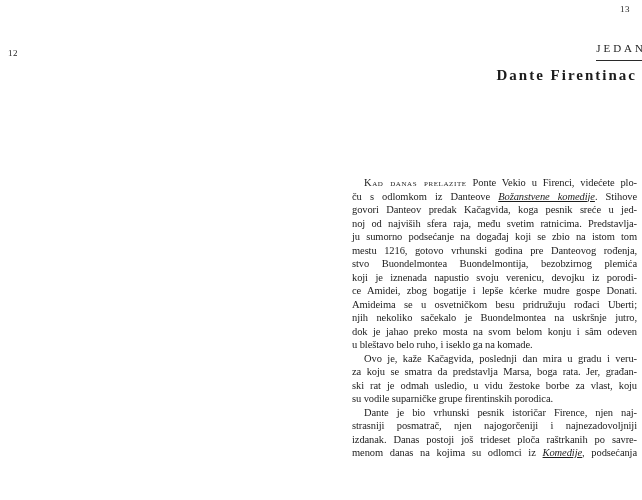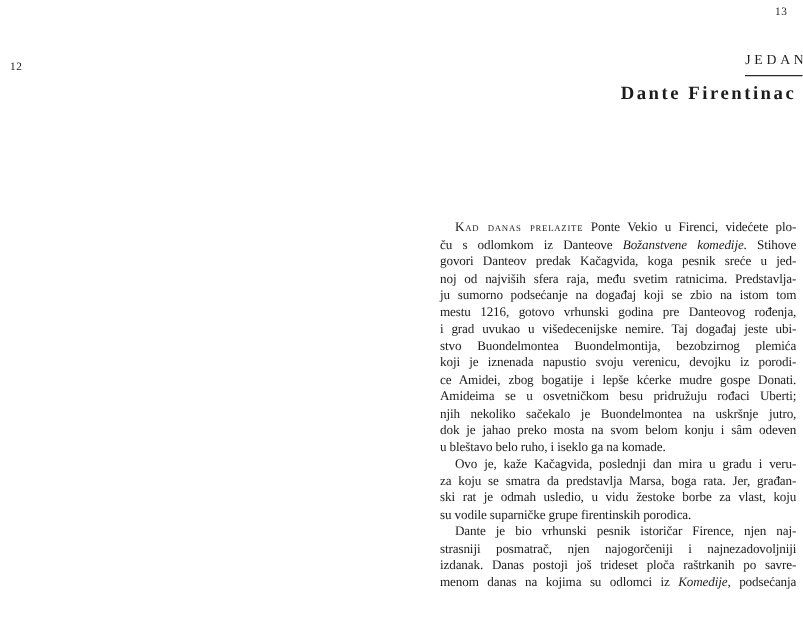--- a/index.html
+++ b/index.html
@@ -69,21 +69,21 @@
     text-align: justify;
     text-align-last: justify;
     white-space: normal;
   }
   .line.no-stretch { text-align-last: left; }
   .line.first { text-indent: 12px; }
   .smallcaps {
     font-variant: small-caps;
     letter-spacing: 0.6px;
   }
-  .italic { font-style: italic; }
+  .italic { font-style: italic; text-decoration: underline; }
 </style>
 </head>
 <body>
 
 <div class="page page-left">
   <div class="page-number pn-left">12</div>
 </div>
 
 <div class="page page-right">
   <div class="page-number pn-right">13</div>
@@ -95,21 +95,20 @@
   <div class="chapter-title">Dante Firentinac</div>
 
   <div class="body-text">
       <div>
         <div class="line first"><span class="smallcaps">Kad danas prelazite</span><span> Ponte Vekio u Firenci, videćete plo-</span></div>
         <div class="line"><span>ču s odlomkom iz Danteove </span><span class="italic">Božanstvene komedije</span><span>. Stihove</span></div>
         <div class="line"><span>govori Danteov predak Kačagvida, koga pesnik sreće u jed-</span></div>
         <div class="line"><span>noj od najviših sfera raja, među svetim ratnicima. Predstavlja-</span></div>
         <div class="line"><span>ju sumorno podsećanje na događaj koji se zbio na istom tom</span></div>
         <div class="line"><span>mestu 1216, gotovo vrhunski godina pre Danteovog rođenja,</span></div>
-        <div class="line"><span>i grad uvukao u višedecenijske nemire. Taj događaj jeste ubi-</span></div>
         <div class="line"><span>stvo Buondelmontea Buondelmontija, bezobzirnog plemića</span></div>
         <div class="line"><span>koji je iznenada napustio svoju verenicu, devojku iz porodi-</span></div>
         <div class="line"><span>ce Amidei, zbog bogatije i lepše kćerke mudre gospe Donati.</span></div>
         <div class="line"><span>Amideima se u osvetničkom besu pridružuju rođaci Uberti;</span></div>
         <div class="line"><span>njih nekoliko sačekalo je Buondelmontea na uskršnje jutro,</span></div>
         <div class="line"><span>dok je jahao preko mosta na svom belom konju i sâm odeven</span></div>
         <div class="line no-stretch"><span>u bleštavo belo ruho, i iseklo ga na komade.</span></div>
       </div>
       <div>
         <div class="line first"><span>Ovo je, kaže Kačagvida, poslednji dan mira u gradu i veru-</span></div>

